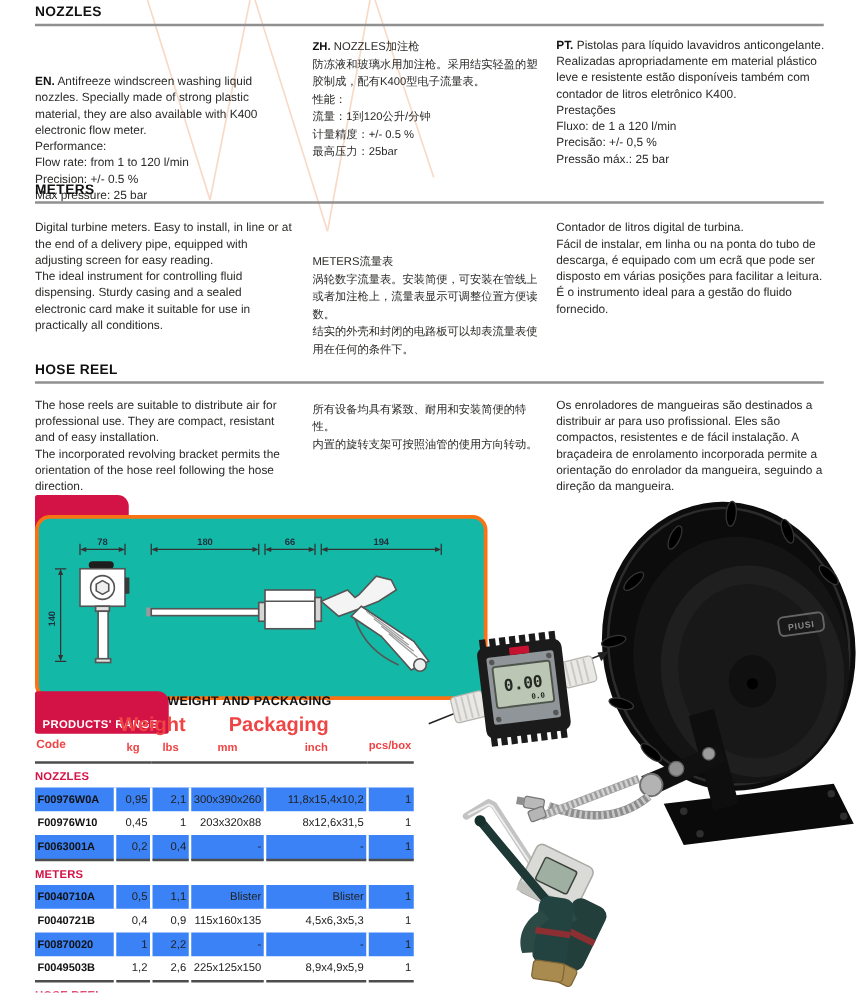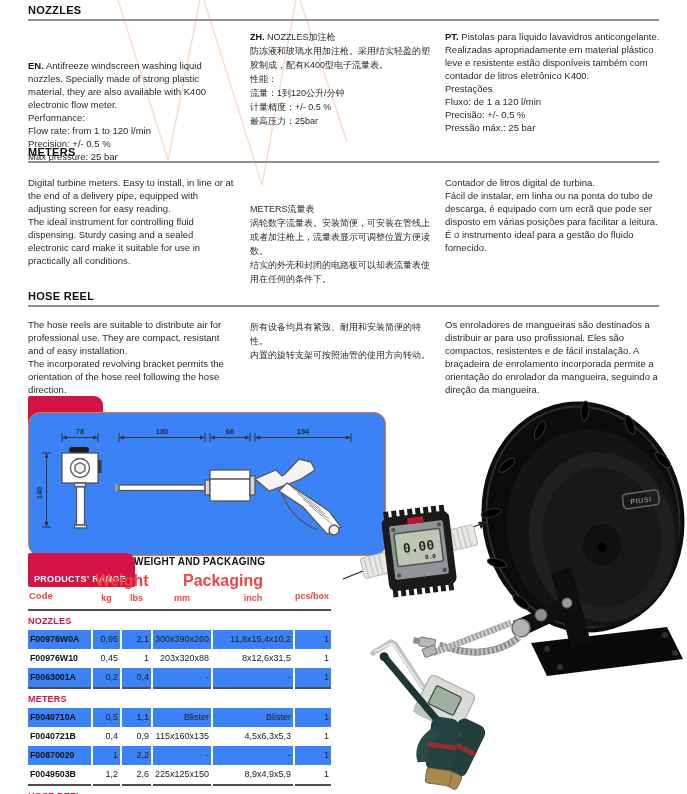--- a/index.html
+++ b/index.html
@@ -22,21 +22,21 @@
   .col-pt{left:445px;width:215px;}
   
   .badge{
     position:absolute;background:#d31245;color:#fff;font-size:9px;font-weight:bold;
     letter-spacing:.3px;padding:21px 9px 3px 6px;border-radius:2px 9px 2px 2px;
   }
   .after-badge{position:absolute;font-size:10px;font-weight:bold;color:#111;letter-spacing:.2px;}
   
   .dim-box{
     position:absolute;left:28px;top:412px;width:356px;height:142px;
-    border:1px solid #f97316;border-radius:12px;background:#3b82f6;
+    border:3px solid #f97316;border-radius:12px;background:#14b8a6;
   }
   
   .range-table{
     position:absolute;left:28px;top:571px;width:303px;
     border-collapse:collapse;table-layout:fixed;
   }
   .range-table th{font-weight:bold;color:#ef4444;}
   .range-table .unit th{font-size:9px;padding:2px 0 6px;text-align:center;}
   .range-table th.code-h{text-align:left;font-size:9.5px;vertical-align:bottom;padding-bottom:8px;}
   .range-table th.pcs-h{font-size:9px;vertical-align:bottom;padding-bottom:8px;text-align:left;}

